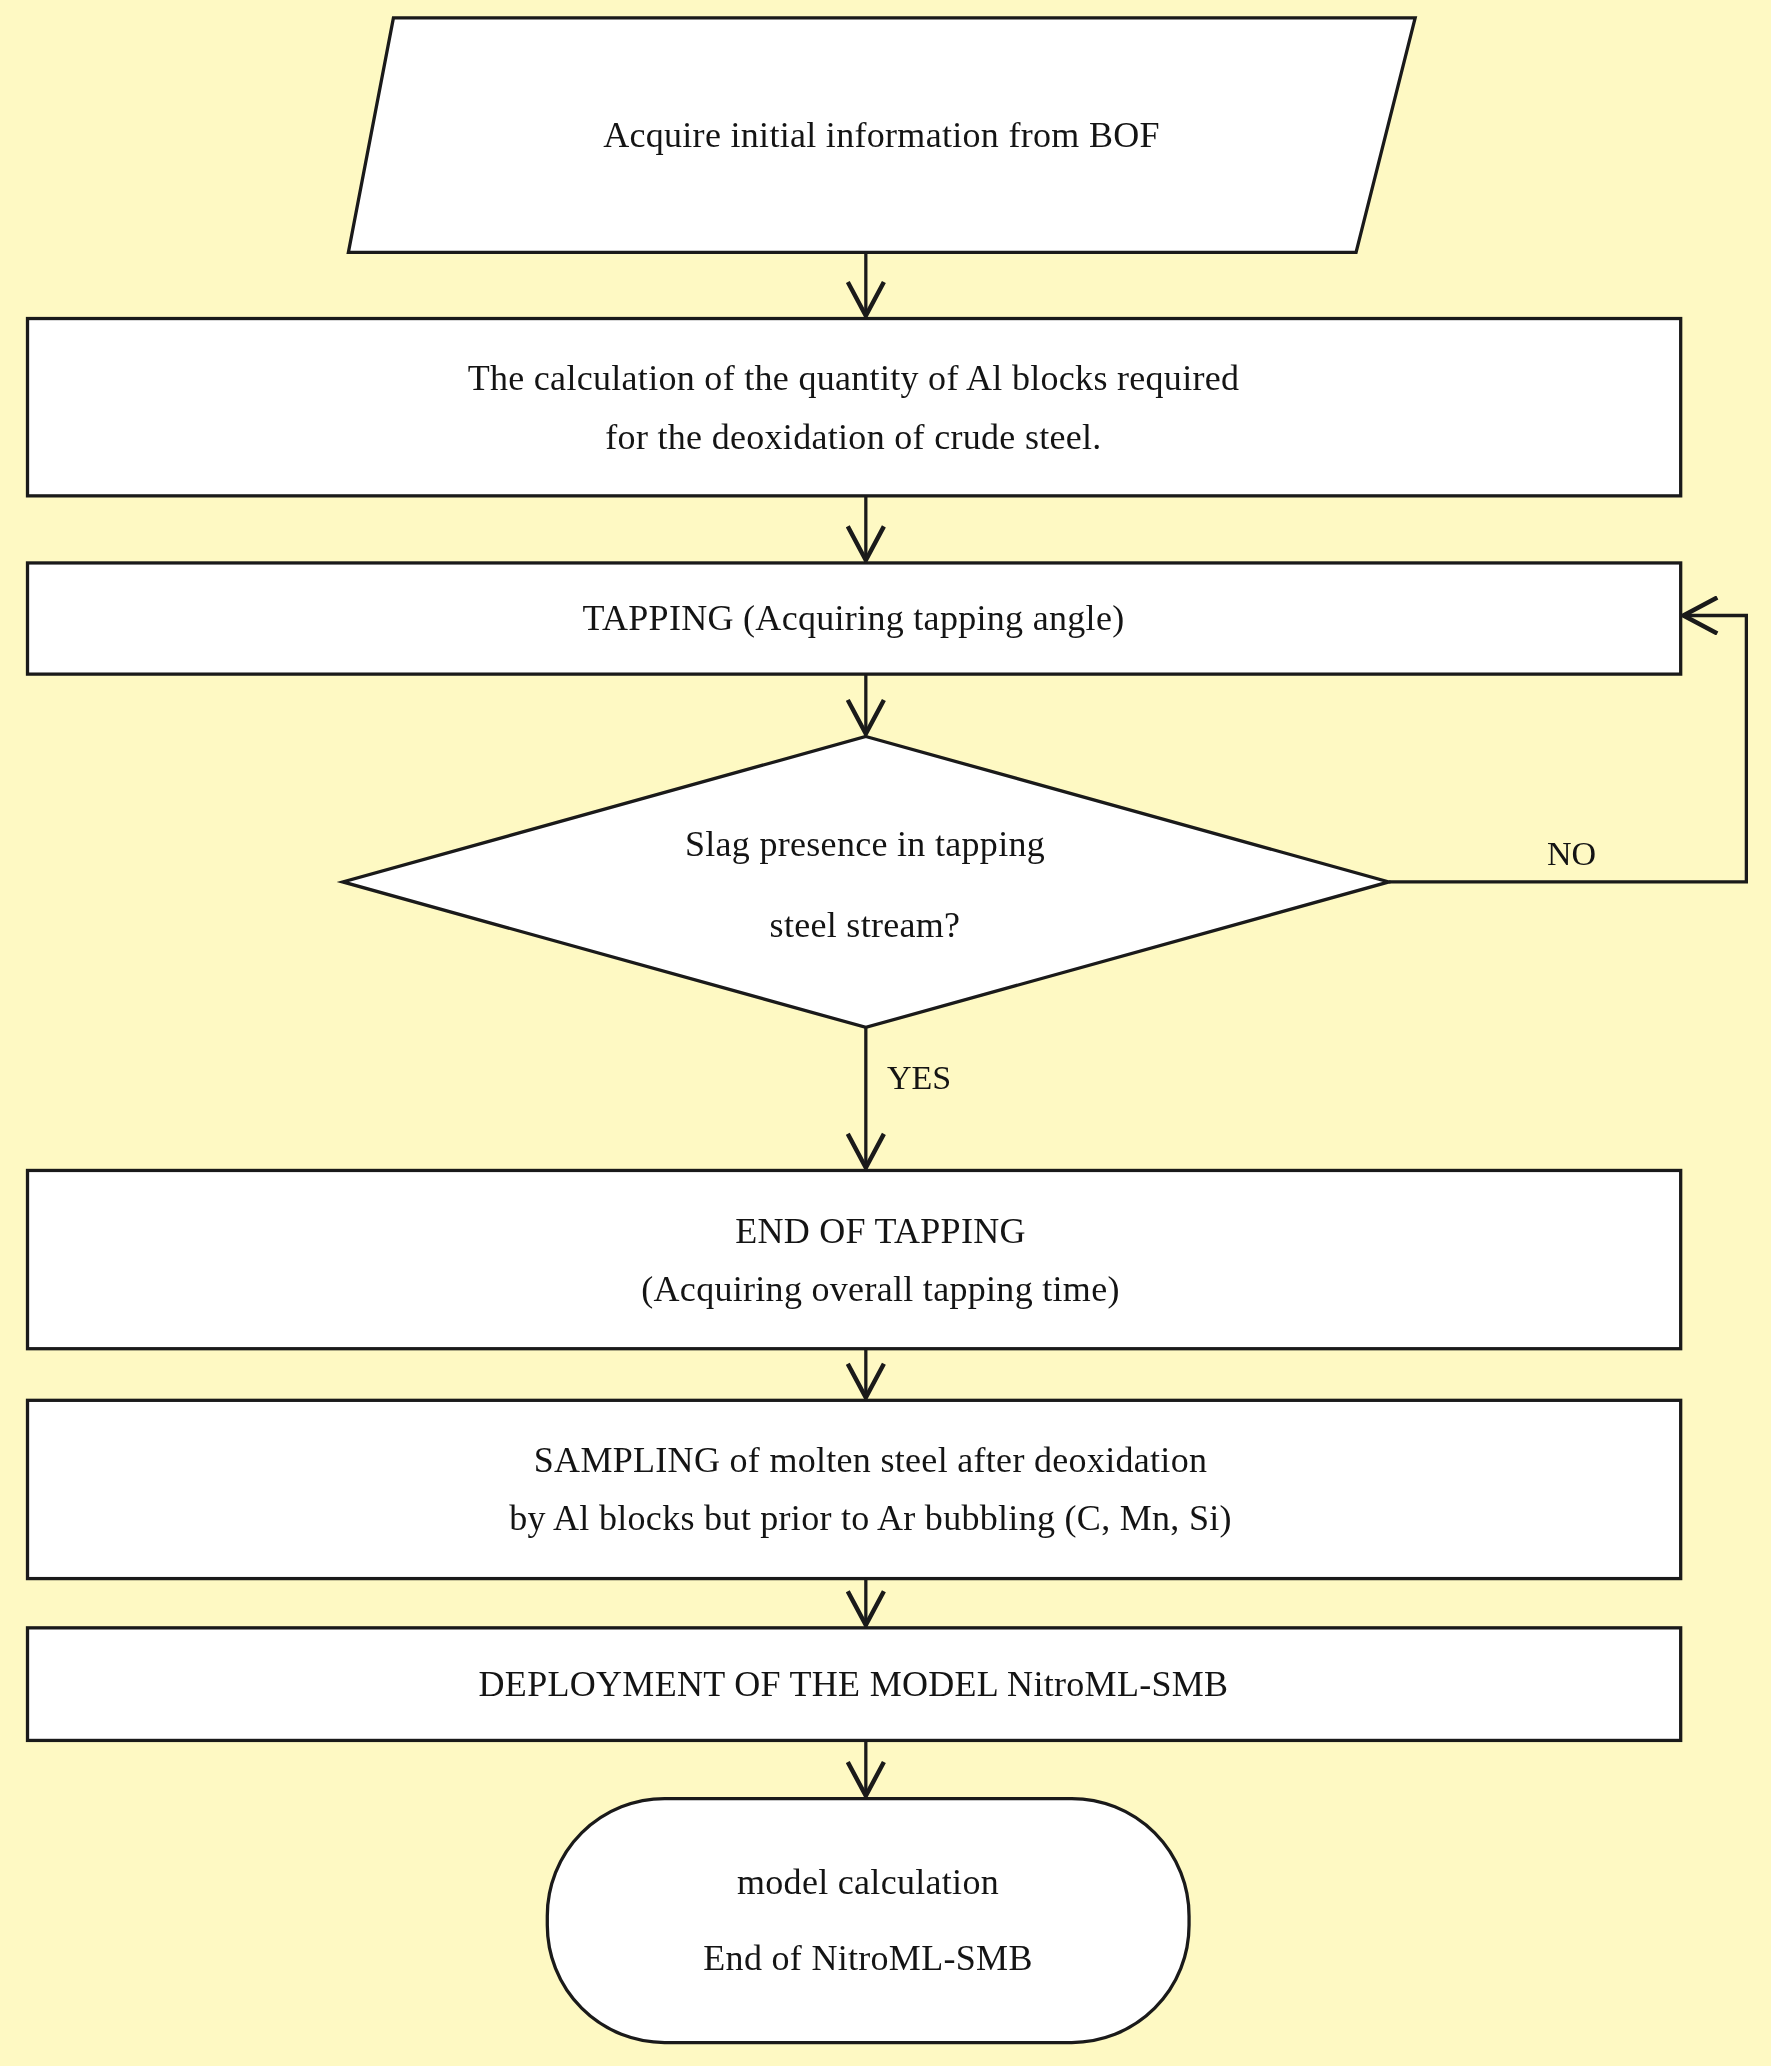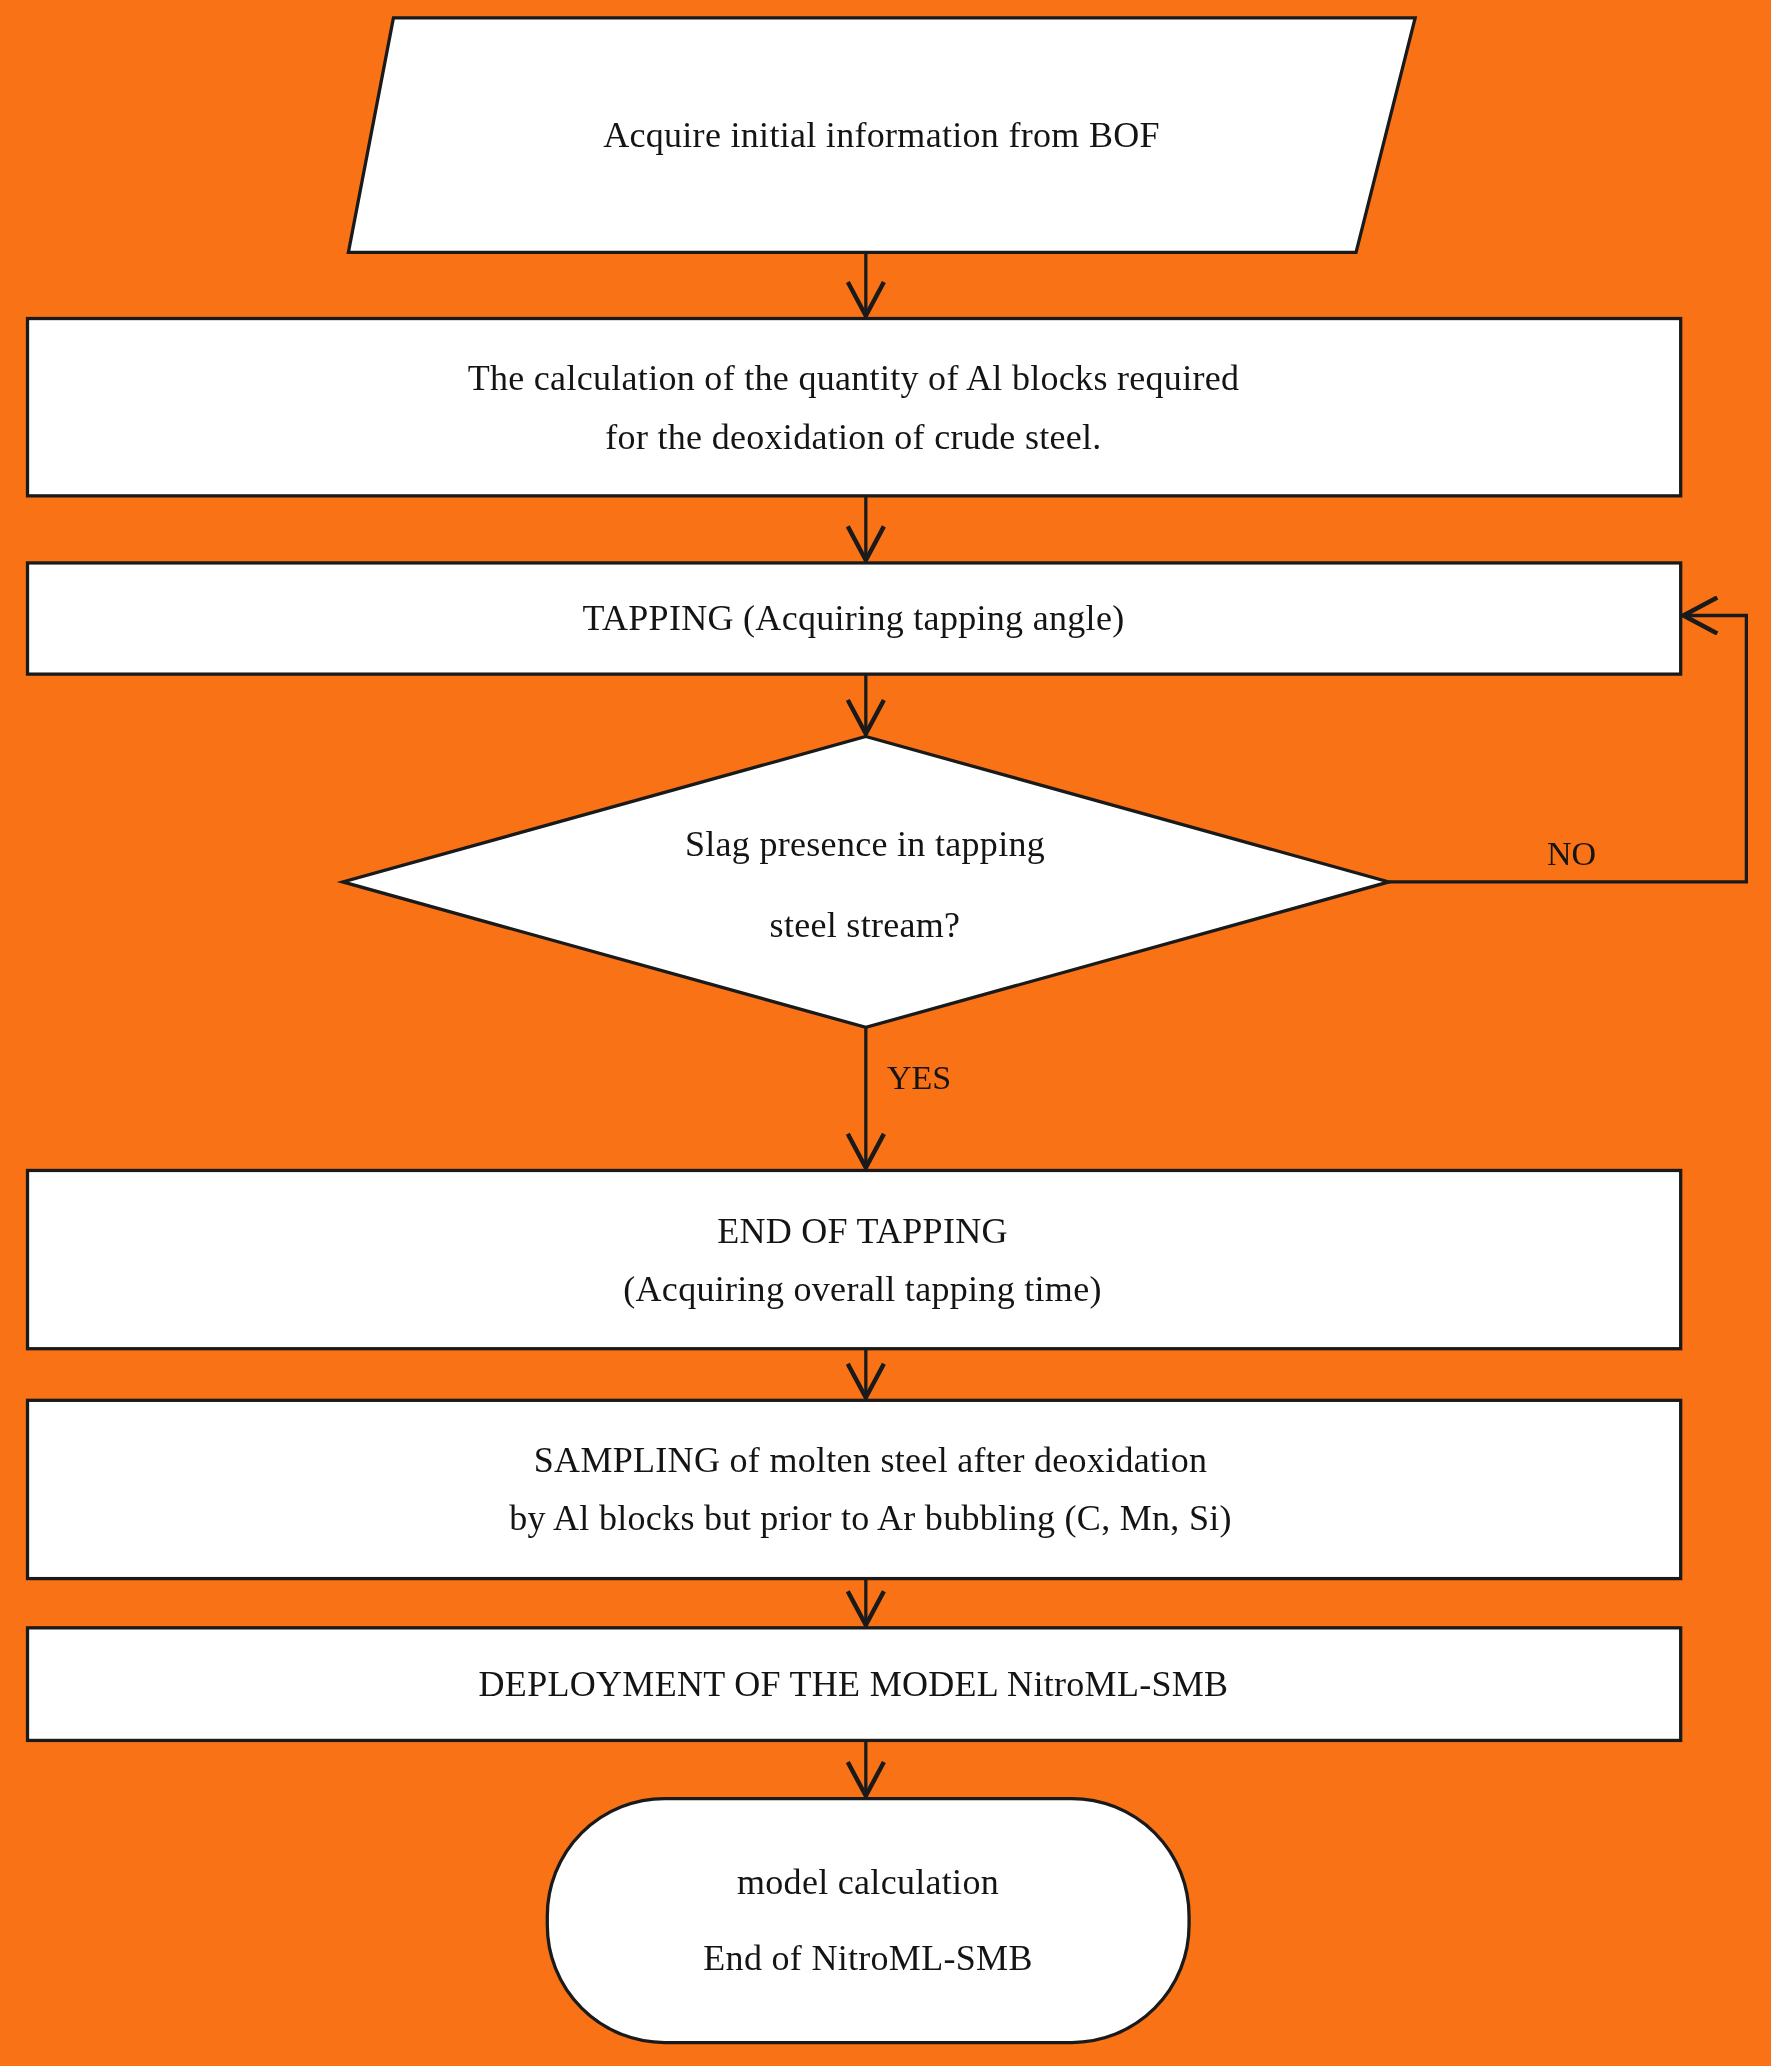--- a/index.html
+++ b/index.html
@@ -8,21 +8,21 @@
     background: #ffffff;
   }
   body {
     font-family: "Liberation Serif", "DejaVu Serif", serif;
     color: #1a1a1a;
   }
   #flowchart-root {
     position: relative;
     width: 1772px;
     height: 2066px;
-    background: #f97316;
+    background: #fef9c3;
     overflow: hidden;
   }
   .fc-svg {
     position: absolute;
     top: 0;
     left: 0;
     width: 1772px;
     height: 2066px;
   }
   .node-text {
@@ -102,21 +102,21 @@
 
   <div class="node-text" style="left:27px; top:563px; width:1653px; height:111px;">
     <span class="ln">TAPPING (Acquiring tapping angle)</span>
   </div>
 
   <div class="node-text" style="left:396px; top:769px; width:938px; height:197px; line-height:2.25;justify-content:flex-end;">
     <span class="ln">Slag presence in tapping</span>
     <span class="ln">steel stream?</span>
   </div>
 
-  <div class="node-text" style="left:36px; top:1171px; width:1653px; height:178px;">
+  <div class="node-text" style="left:26px; top:1171px; width:1653px; height:178px;padding-left:28px;">
     <span class="ln">END OF TAPPING</span>
     <span class="ln">(Acquiring overall tapping time)</span>
   </div>
 
   <div class="node-text" style="left:27px; top:1400px; width:1653px; height:178px;margin-left:17px;">
     <span class="ln">SAMPLING of molten steel after deoxidation</span>
     <span class="ln">by Al blocks but prior to Ar bubbling (C, Mn, Si)</span>
   </div>
 
   <div class="node-text" style="left:27px; top:1628px; width:1653px; height:113px;">

